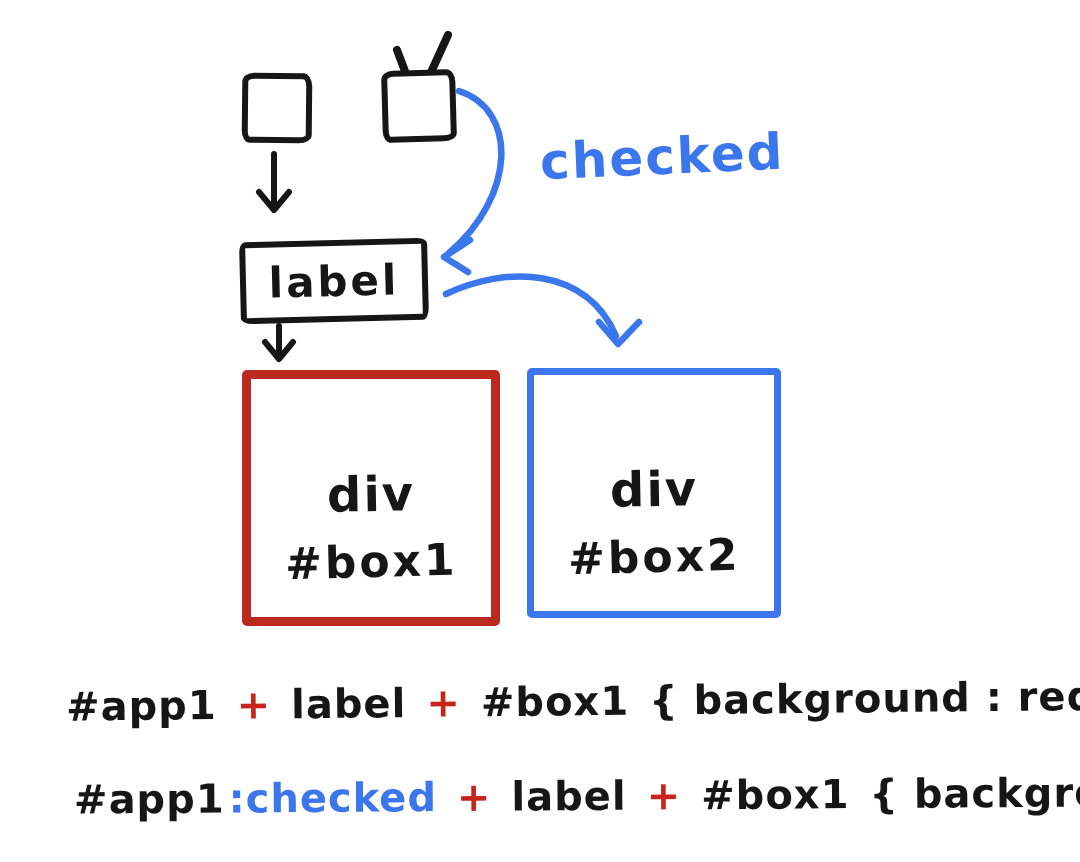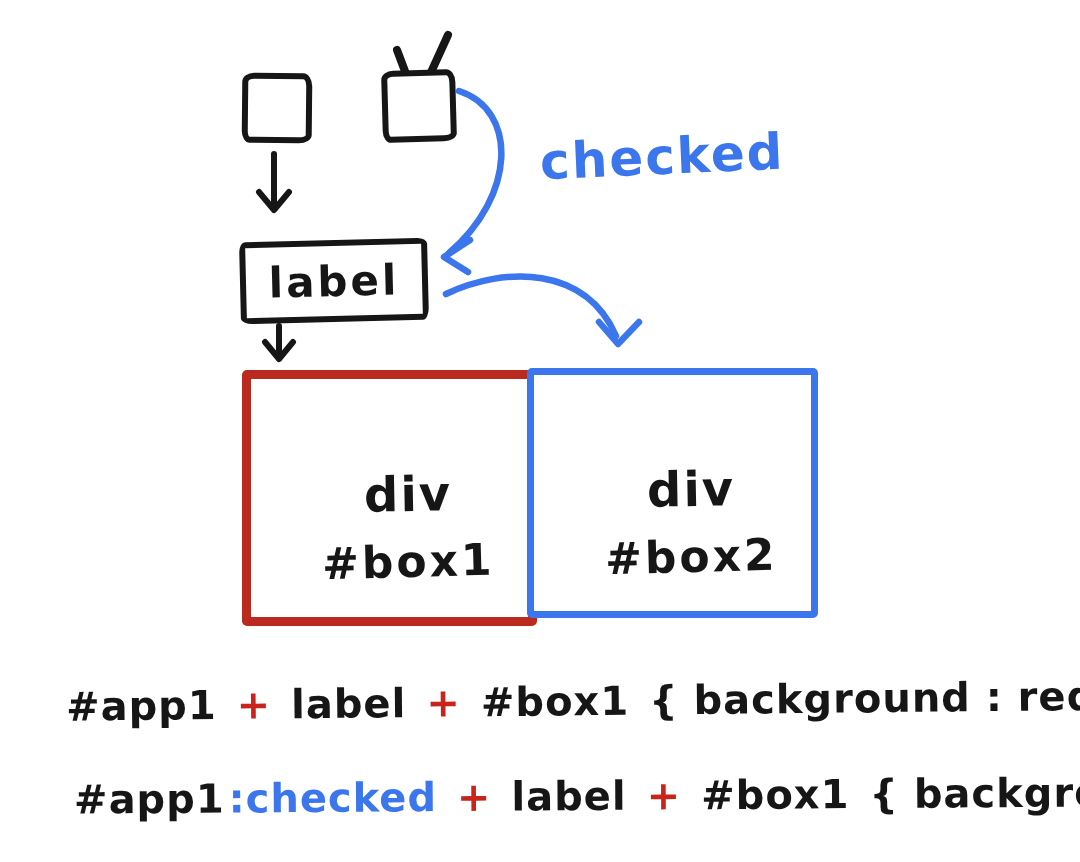--- a/index.html
+++ b/index.html
@@ -65,21 +65,20 @@
 
   .bigbox {
     position: absolute;
     background: #ffffff;
     display: flex; flex-direction: column;
     align-items: center; justify-content: center;
     gap: 14px;
     z-index: 2;
     color: var(--ink);
     font-weight: 700;
-    padding-left: 37px;
   }
   .box-red {
     left: 242px; top: 370px; width: 240px; height: 238px;
     border: 9px solid var(--box_red_border);
     border-radius: 5px;
   }
   .box-blue {
     left: 527px; top: 368px; width: 240px; height: 236px;
     border: 7px solid var(--box_blue_border);
     border-radius: 5px;

